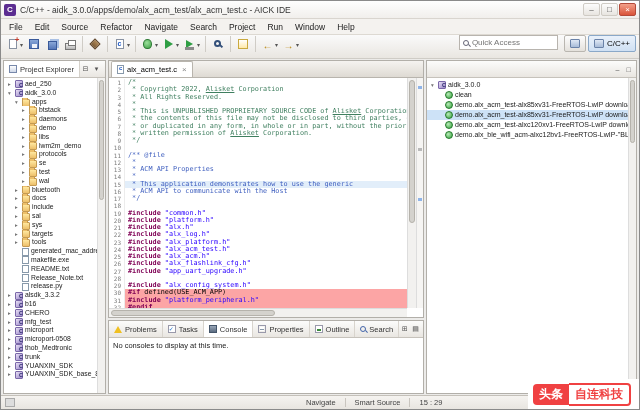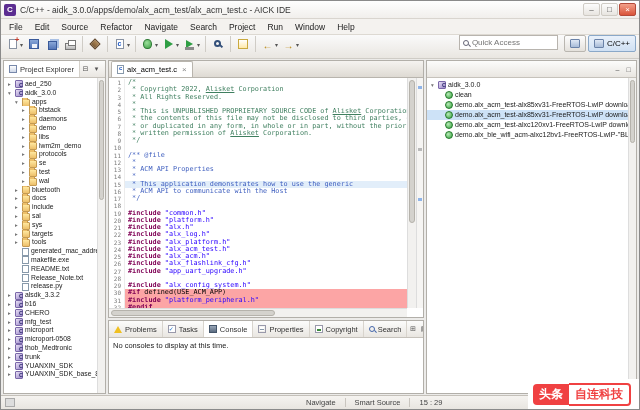--- a/index.html
+++ b/index.html
@@ -522,21 +522,21 @@
             <span class="ctab active">
               <span class="vic vic-console"></span>
               <span>Console</span>
             </span>
             <span class="ctab">
               <span class="vic vic-properties"></span>
               <span>Properties</span>
             </span>
             <span class="ctab">
               <span class="vic vic-progress"></span>
-              <span>Copyright</span>
+              <span>Outline</span>
             </span>
             <span class="ctab">
               <span class="vic vic-search"></span>
               <span>Search</span>
             </span>
           </span>
         <span class="phead-icons">
             <span class="phbtn">⊞</span>
             <span class="phbtn">▤</span>
           </span>

